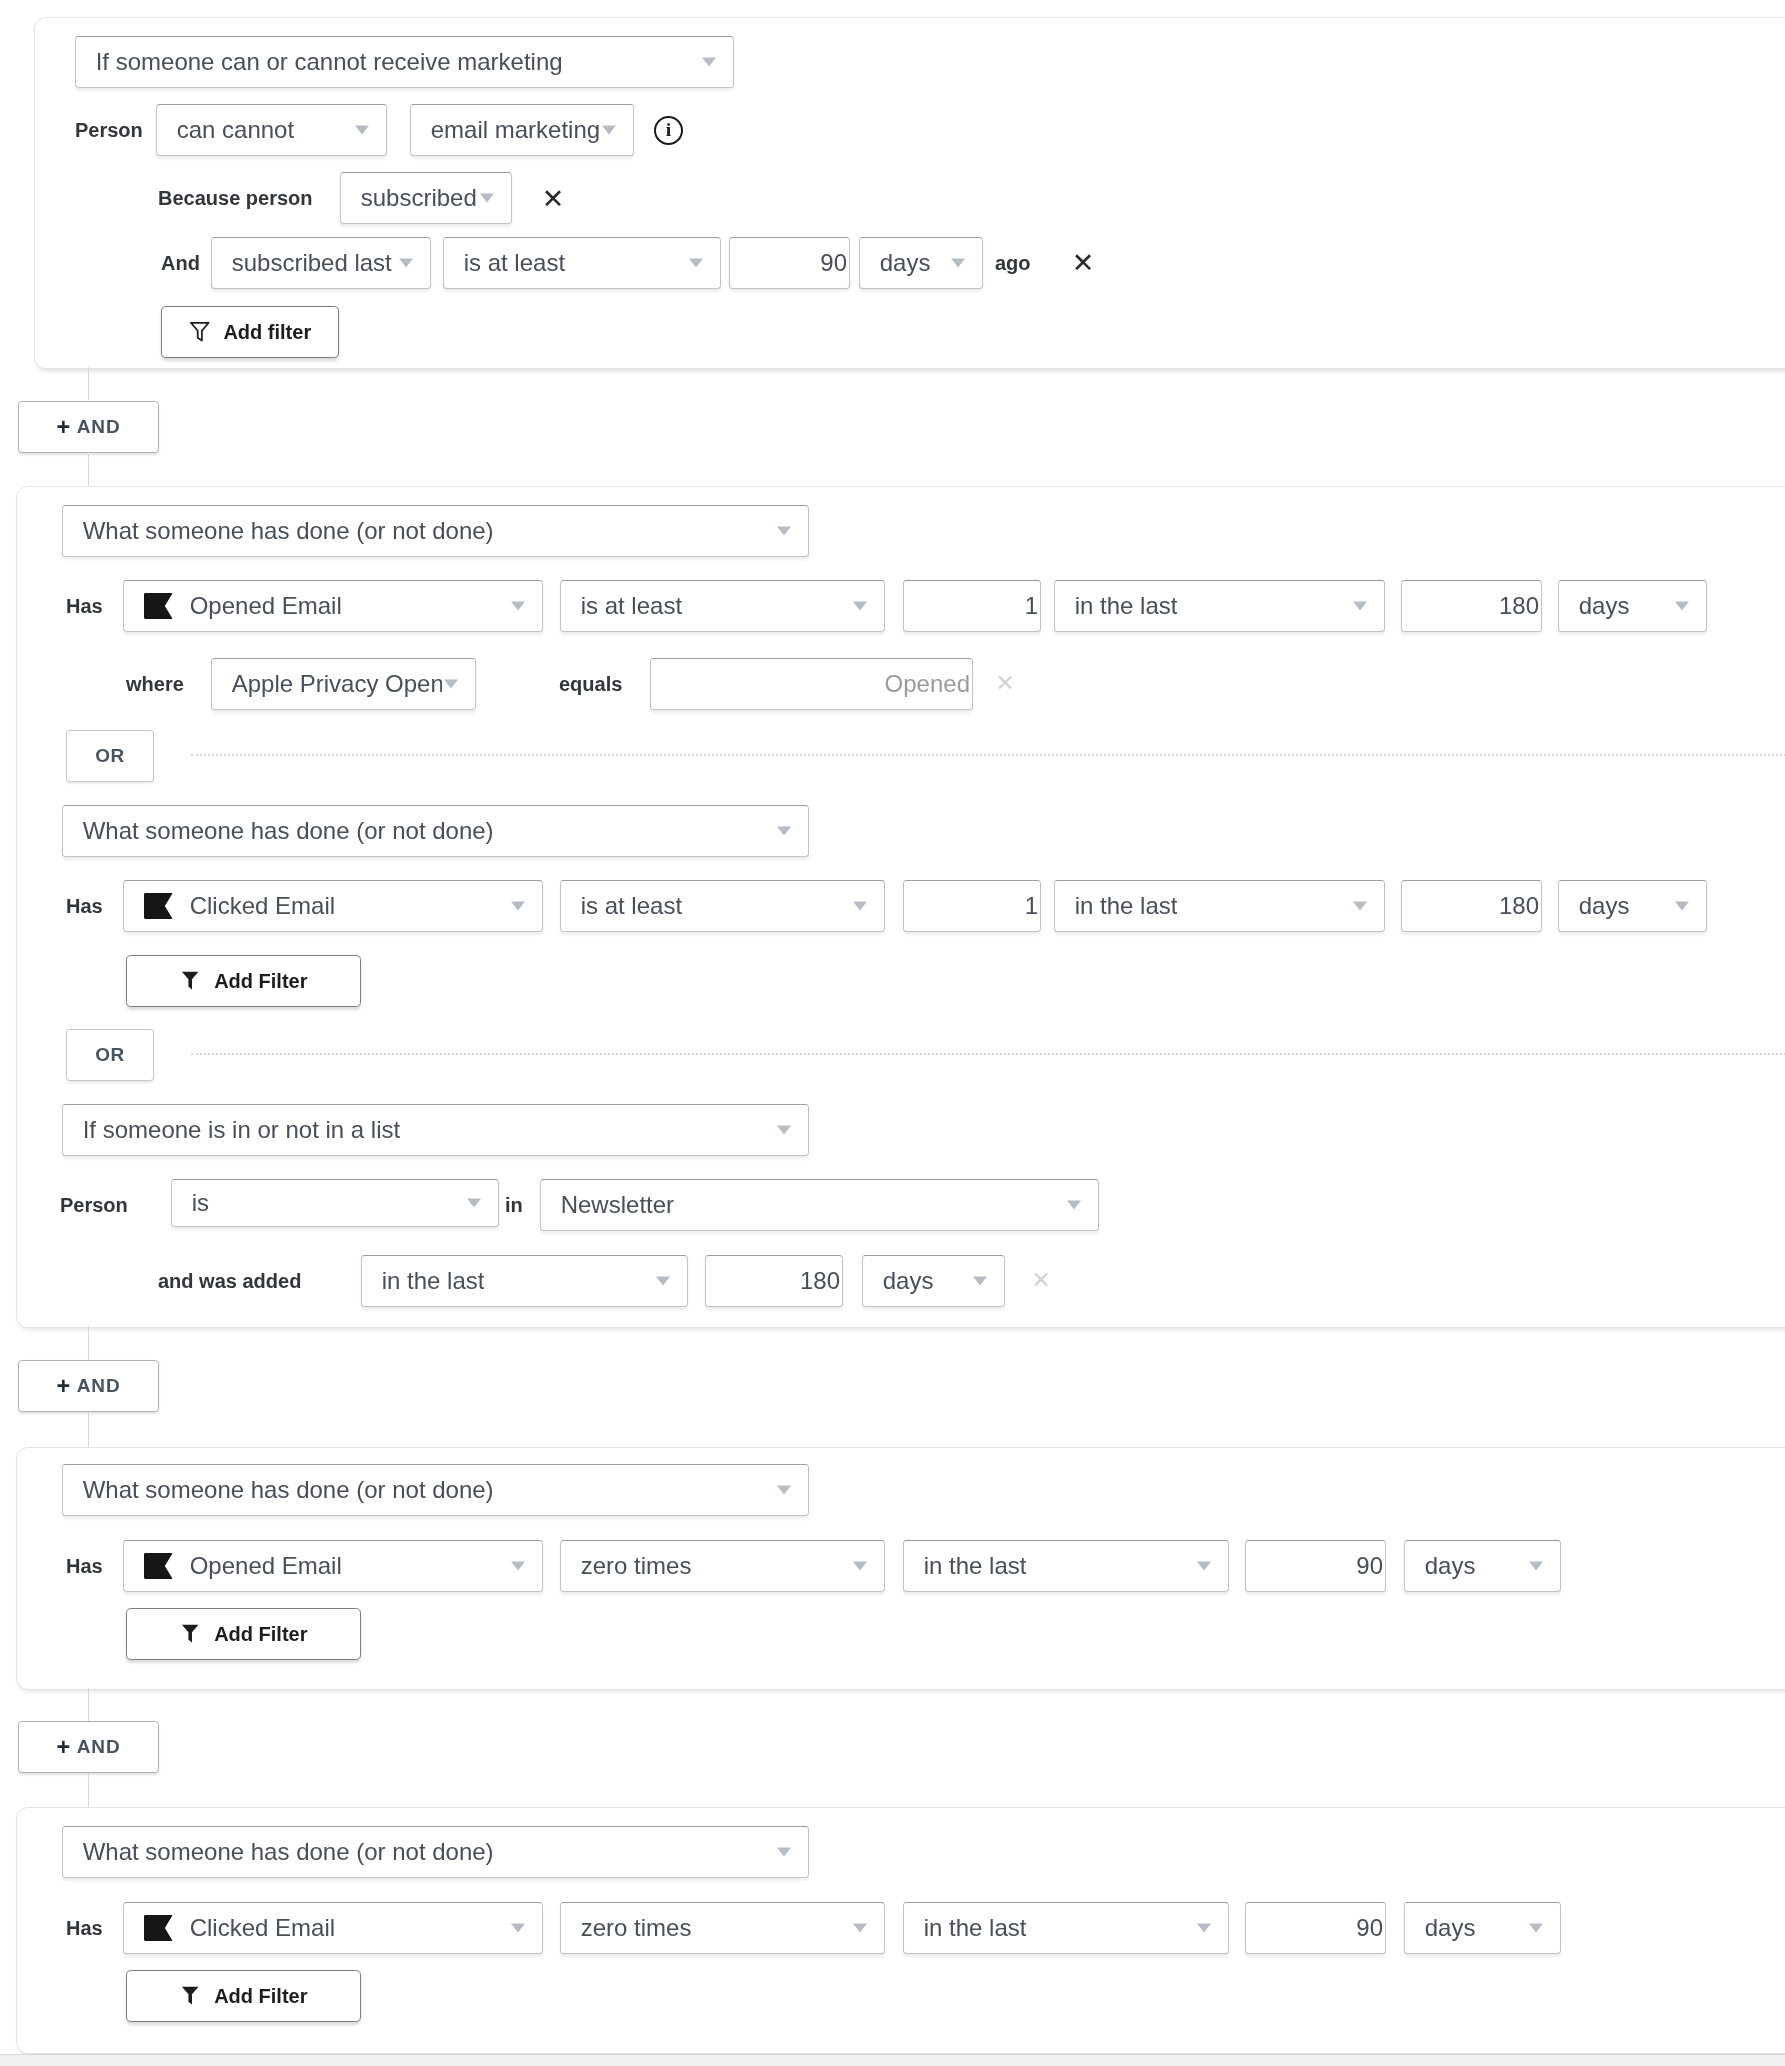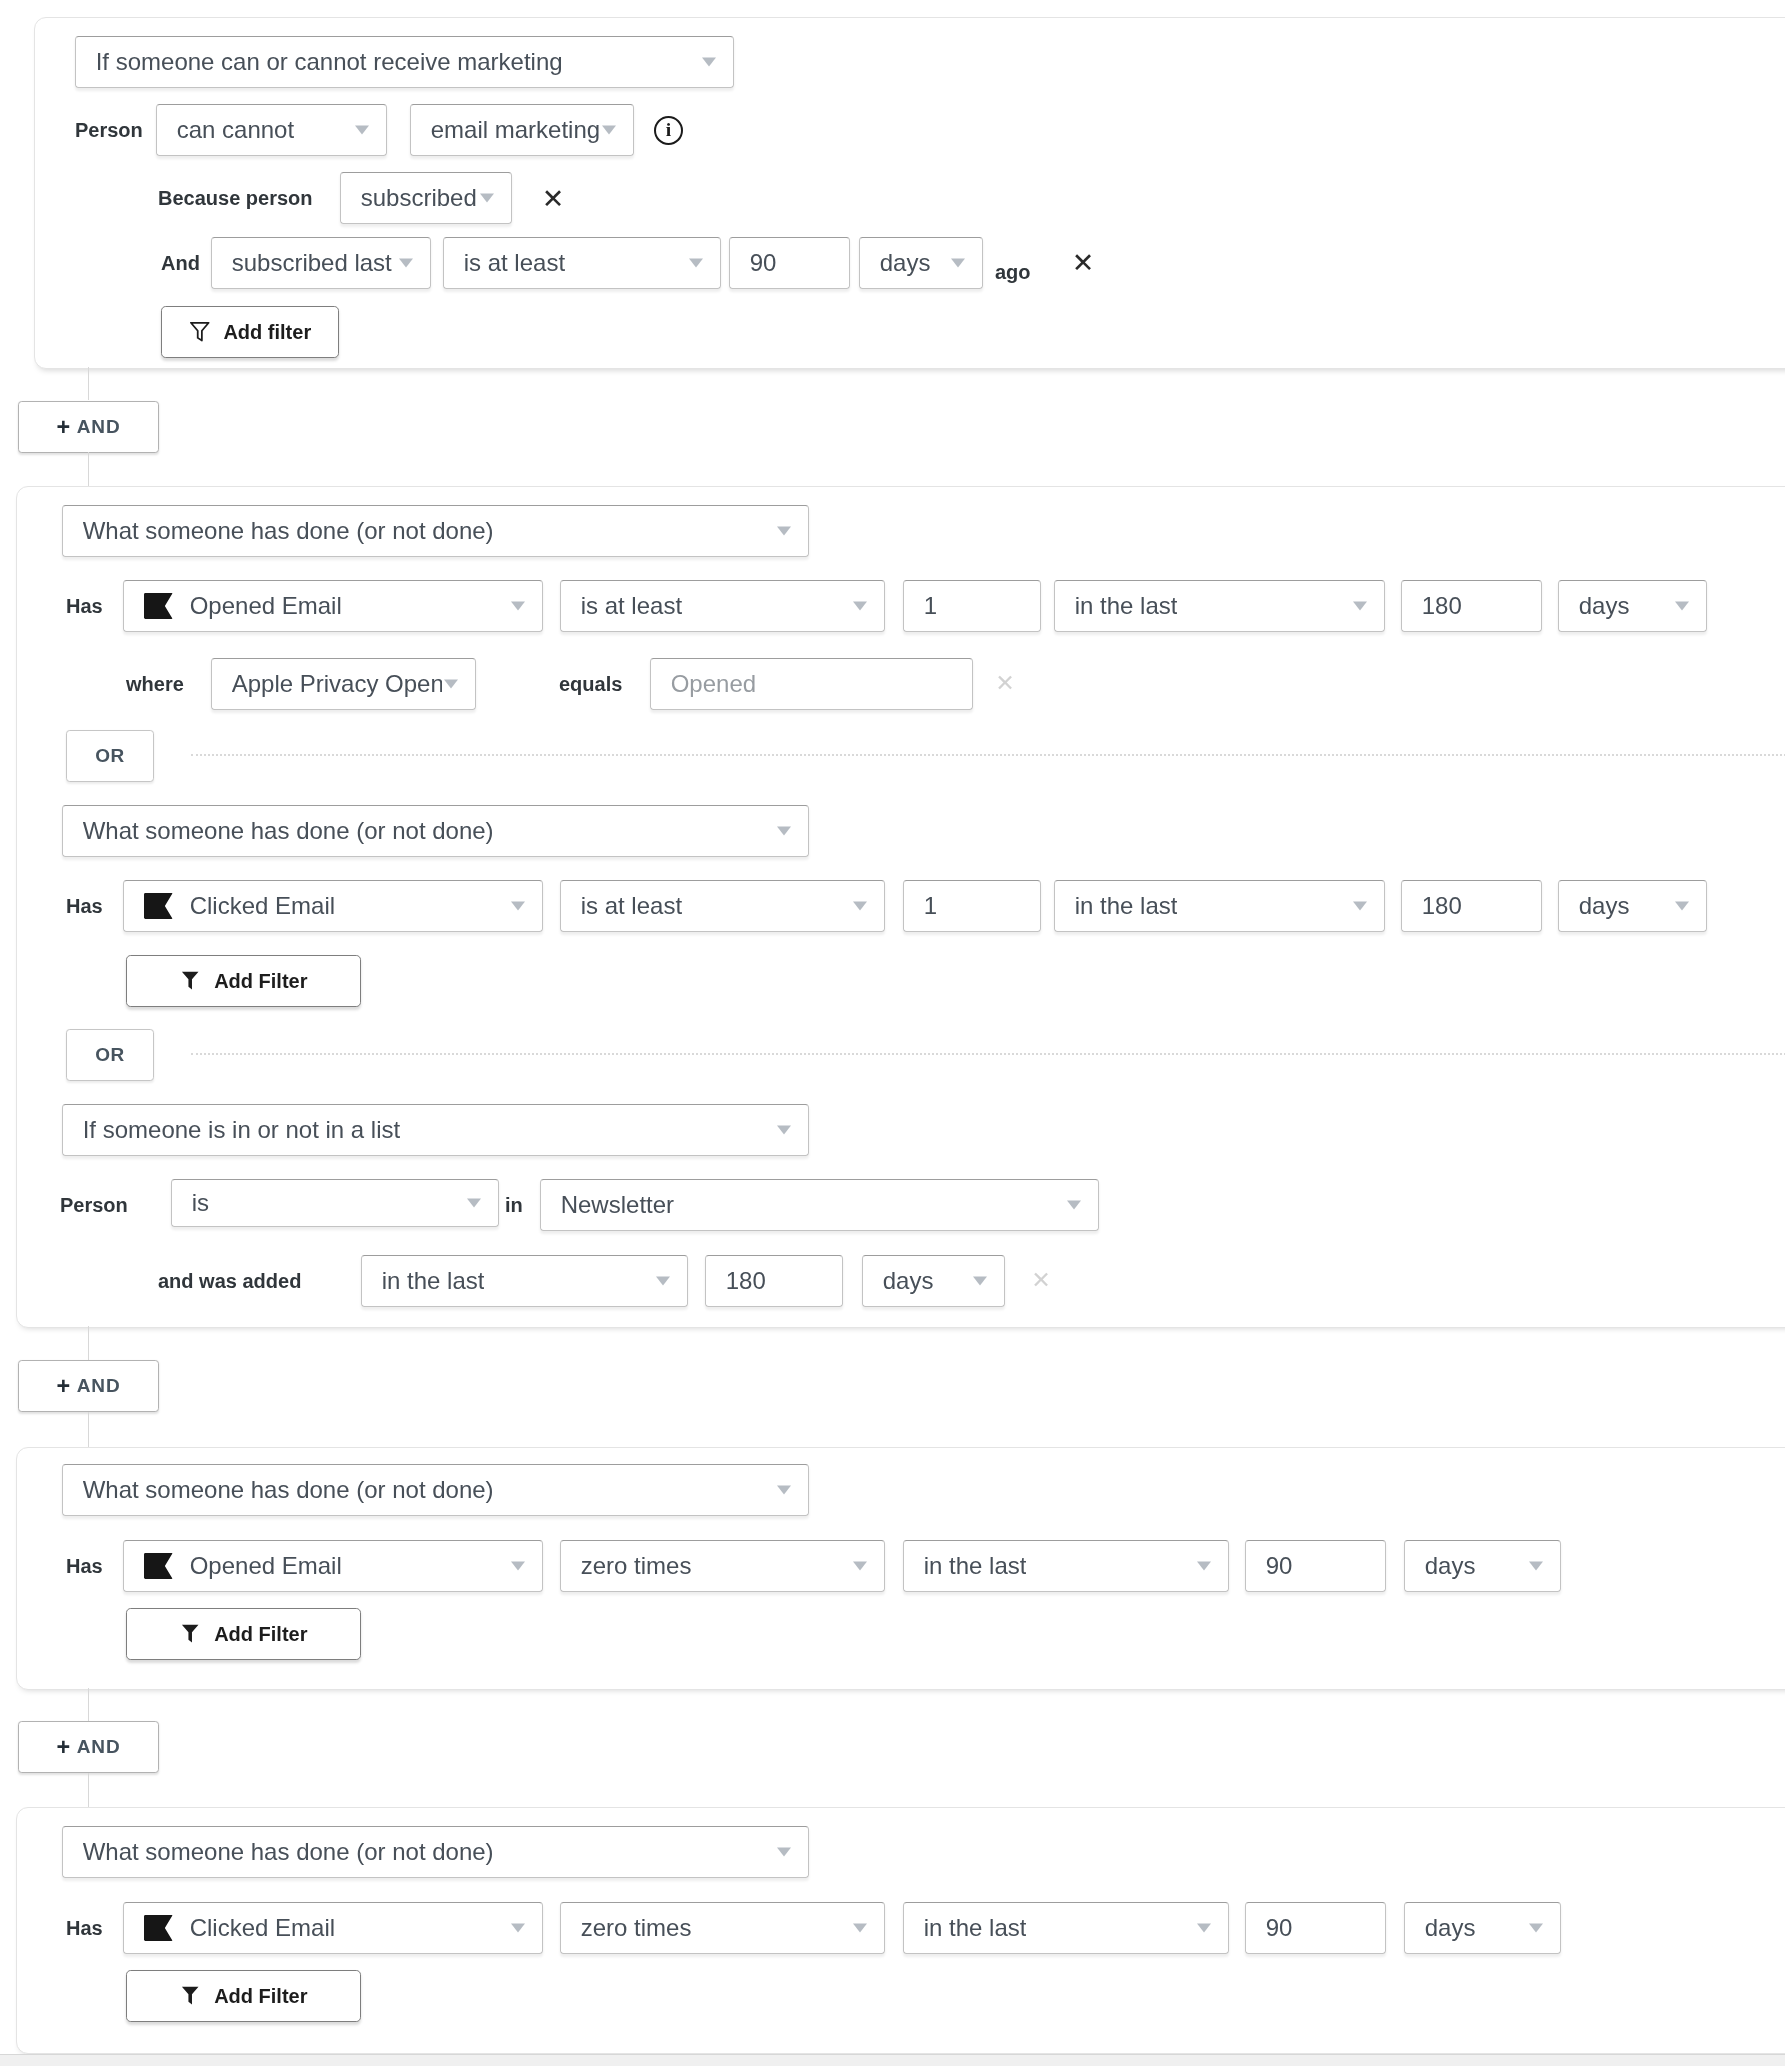--- a/index.html
+++ b/index.html
@@ -13,21 +13,21 @@
     border:1.4px solid #e4e4e4;border-radius:12px;
     box-shadow:0 4.7px 6.6px -4.7px rgba(0,0,0,.18);
   }
   .vline{position:absolute;left:88px;width:1.4px;background:#d8d8d8;}
   .box{
     position:absolute;background:#fff;box-sizing:border-box;
     border:1.4px solid #c3c3c3;border-top-color:#9d9d9d;border-radius:3.7px;
     box-shadow:0 2.3px 2.8px rgba(0,0,0,.07);
     display:flex;align-items:center;padding:0 33px 0 19.7px;
   }
-  .box.num{padding-right:14px;}
+  .box.num{padding-right:2px;justify-content:flex-end;}
   .tx{font-size:24px;color:#474f58;white-space:nowrap;overflow:hidden;}
   .tx.muted{color:#979ca1;}
   .caret{
     position:absolute;right:17px;top:50%;transform:translateY(-50%);
     width:0;height:0;border-left:7px solid transparent;border-right:7px solid transparent;
     border-top:9.4px solid #b6bcc3;
   }
   .flag{
     width:29px;height:26px;background:#161616;margin-right:17px;flex:0 0 auto;
     clip-path:polygon(0 0,100% 0,73% 50%,100% 100%,0 100%);border-radius:1.4px;
@@ -113,21 +113,21 @@
   <span class="tx">is at least</span>
   <span class="caret"></span>
 </div>
 <div class="box num" style="left:729px;top:237px;width:121px;height:52px">
   <span class="tx">90</span>
 </div>
 <div class="box" style="left:859px;top:237px;width:124px;height:52px">
   <span class="tx">days</span>
   <span class="caret"></span>
 </div>
-<div class="lbl" style="left:995px;top:246px;width:45px;height:52px">ago</div>
+<div class="lbl" style="left:995px;top:237px;width:45px;height:52px">ago</div>
 <div class="xbtn dark" style="left:1067px;top:248px;width:32px;height:30px"></div>
 
 <div class="addbtn" style="left:161px;top:306px;width:178px;height:52px">
   <svg class="funnel" viewBox="0 0 36 38" width="21.6" height="22.5">
     <path d="M3 3h30L21.5 16.5V33l-7-4.5V16.5L3 3z" fill="none" stroke="#1c1c1c" stroke-width="3" stroke-linejoin="round"></path>
   </svg>
   <span class="btntx">Add filter</span>
 </div>
 
 <div class="vline" style="top:367px;height:33px"></div>

